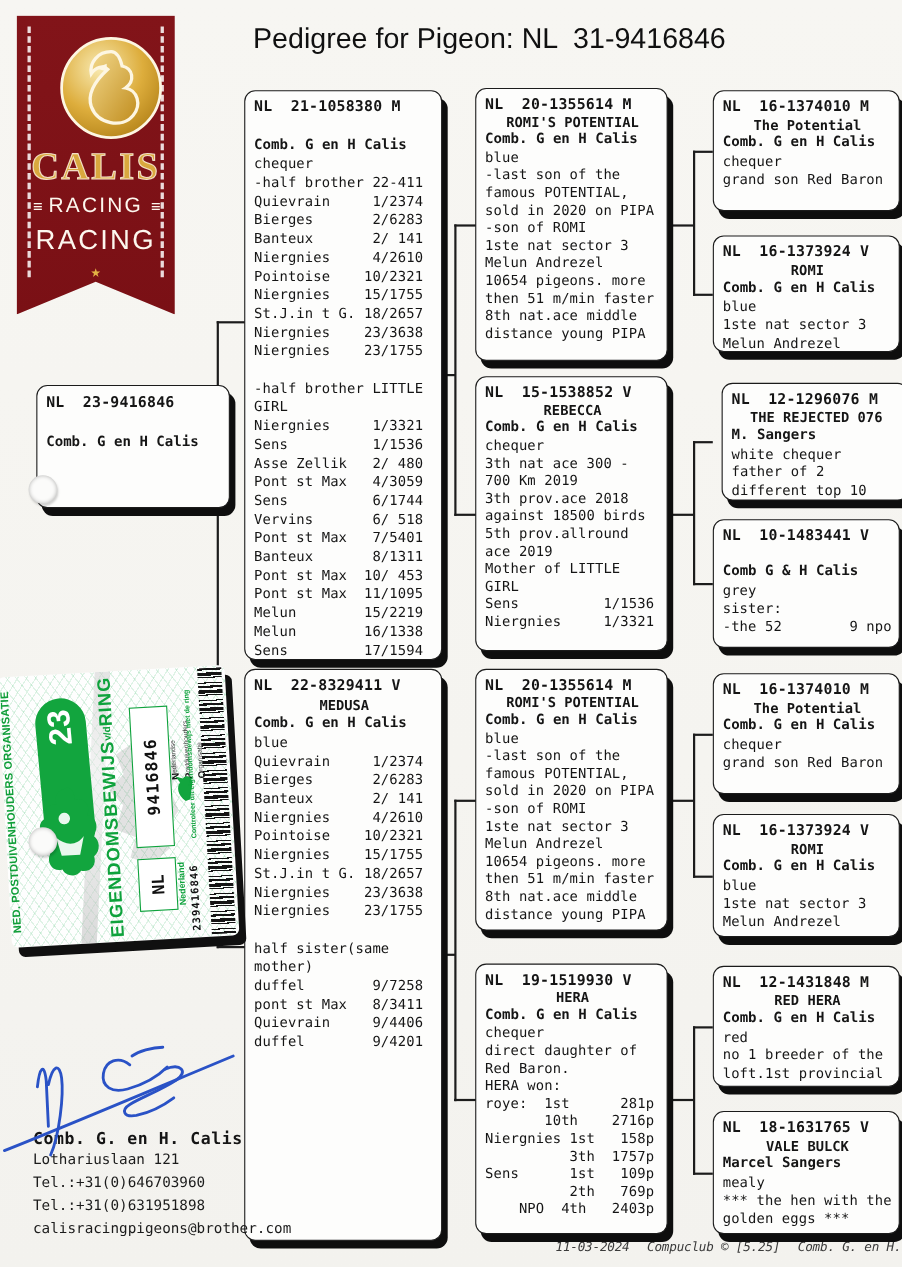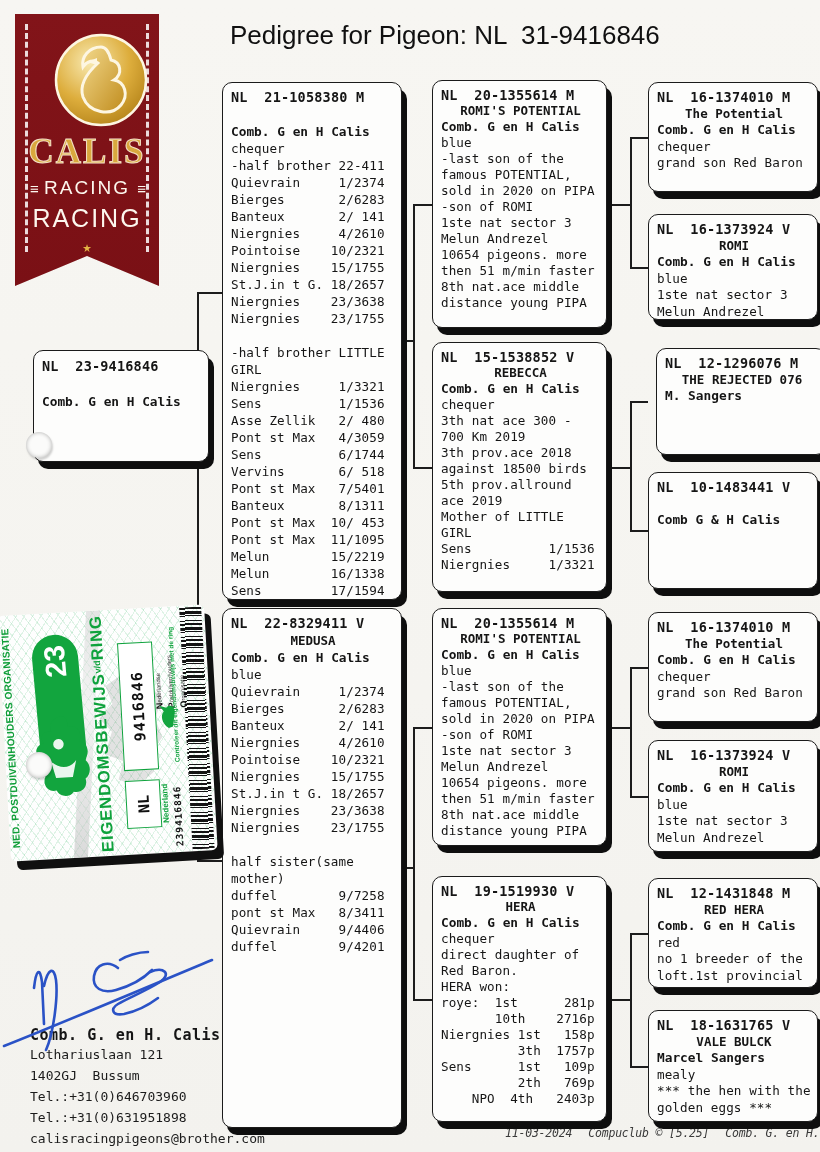--- a/index.html
+++ b/index.html
@@ -261,25 +261,31 @@
     <div class="pname">ROMI</div>
     <div class="owner">Comb. G en H Calis</div>
     <div class="lines">blue
 1ste nat sector 3
 Melun Andrezel</div>
   </div>
   <div class="pbox col4" style="left:656px;top:348px;width:170px;height:107px;">
     <div class="ring">NL  12-1296076 M</div>
     <div class="pname">THE REJECTED 076</div>
     <div class="owner">M. Sangers</div>
+    <div class="lines">white chequer
+father of 2
+different top 10</div>
   </div>
   <div class="pbox col4" style="left:648px;top:472px;width:170px;height:117px;">
     <div class="ring">NL  10-1483441 V</div>
     <div class="pname"> </div>
     <div class="owner">Comb G &amp; H Calis</div>
+    <div class="lines">grey
+sister:
+-the 52        9 npo</div>
   </div>
   <div class="pbox col4" style="left:648px;top:612px;width:170px;height:110px;">
     <div class="ring">NL  16-1374010 M</div>
     <div class="pname">The Potential</div>
     <div class="owner">Comb. G en H Calis</div>
     <div class="lines">chequer
 grand son Red Baron</div>
   </div>
   <div class="pbox col4" style="left:648px;top:740px;width:170px;height:112px;">
     <div class="ring">NL  16-1373924 V</div>
@@ -354,21 +360,20 @@
       <path d="M150,26 C164,20 172,28 160,36 C146,45 128,52 118,58 C110,63 112,70 124,68 C138,65 150,58 158,52"></path>
       <path d="M120,14 C126,10 138,6 148,6"></path>
       <path d="M34,42 C36,24 40,20 42,36 L44,78 M44,40 C48,22 54,20 56,34 C58,50 54,86 46,104"></path>
       <path d="M4,100 C50,82 140,44 212,14"></path>
     </g>
   </svg>
 
   <div class="contact">
     <div class="cname">Comb. G. en H. Calis</div>
     <div class="cline">Lothariuslaan 121</div>
-    <div class="cline">1402GJ  Bussum</div>
     <div class="cline">Tel.:+31(0)646703960</div>
     <div class="cline">Tel.:+31(0)631951898</div>
     <div class="cline">calisracingpigeons@brother.com</div>
   </div>
 
   <div class="footer">
     <span>11-03-2024</span><span>Compuclub © [5.25]</span><span>Comb. G. en H. Cali</span>
   </div>
 
 </div>

